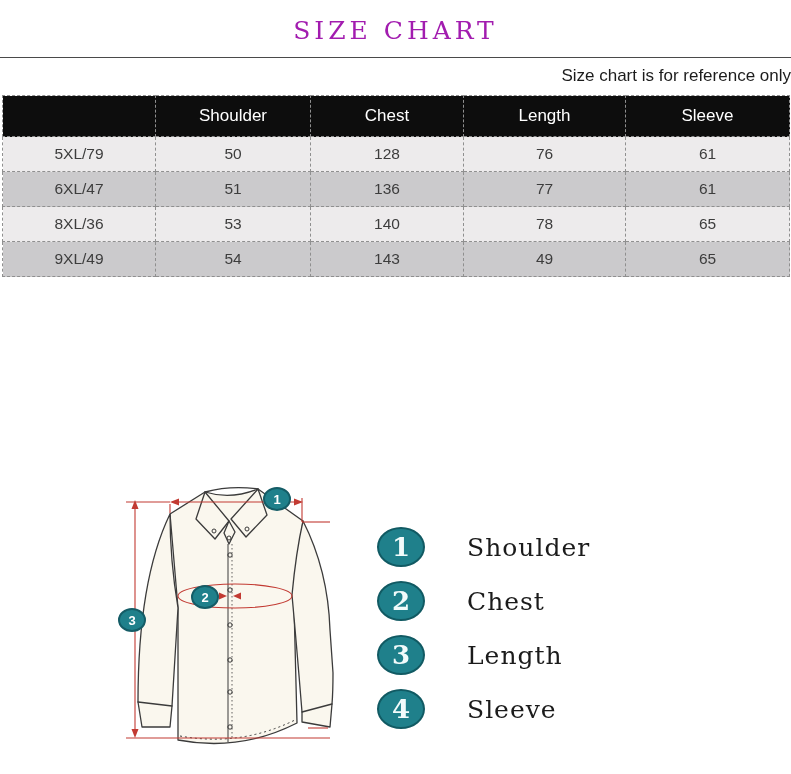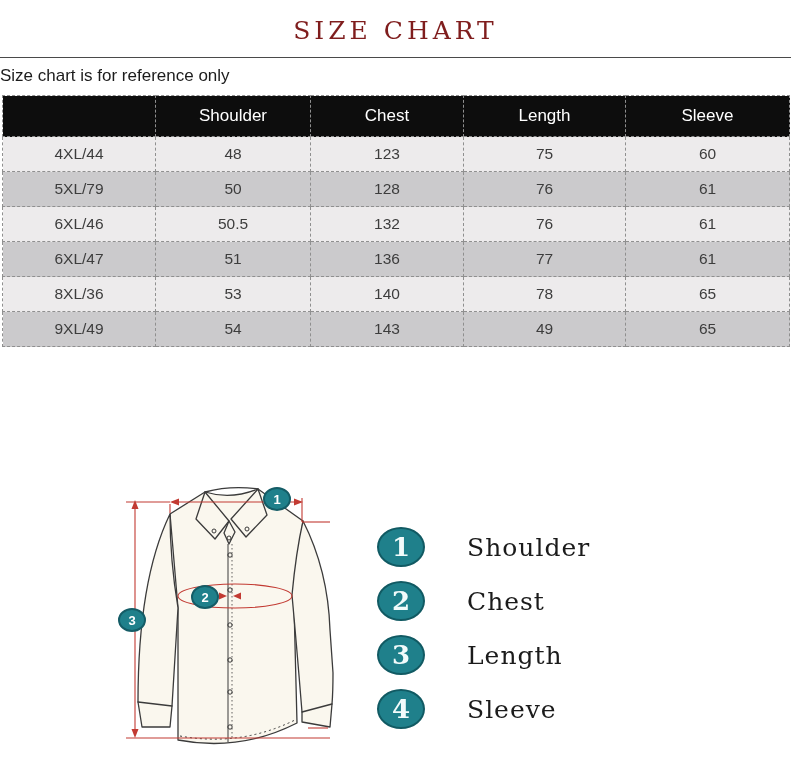--- a/index.html
+++ b/index.html
@@ -3,26 +3,26 @@
 <meta charset="utf-8">
 <style>
   * { margin:0; padding:0; box-sizing:border-box; }
   html,body { background:#ffffff; }
   .page {
     position:relative; width:791px; height:774px; background:#ffffff;
     font-family:"Liberation Sans", sans-serif; overflow:hidden;
   }
   .title {
     position:absolute; top:16px; left:0; width:791px; text-align:center;
-    font-family:"DejaVu Serif", serif; font-size:25px; color:#7f1d1d;
+    font-family:"DejaVu Serif", serif; font-size:25px; color:#a21caf;
     letter-spacing:4px; font-weight:500;
   }
   .rule { position:absolute; top:57px; left:0; width:791px; height:1px; background:#4a4a4a; }
   .subtitle {
-    position:absolute; top:66px; left:0; width:791px; text-align:left;
+    position:absolute; top:66px; left:0; width:791px; text-align:right;
     font-size:17px; color:#1c1c1c;
   }
   table.size {
     position:absolute; top:95px; left:2px; width:787px;
     border-collapse:collapse; table-layout:fixed;
   }
   table.size col.c0 { width:153px; } table.size col.c1 { width:155px; }
   table.size col.c2 { width:153px; } table.size col.c3 { width:162px; }
   table.size col.c4 { width:164px; }
   table.size th, table.size td {
@@ -78,37 +78,23 @@
       <tr>
         <th></th>
         <th>Shoulder</th>
         <th>Chest</th>
         <th>Length</th>
         <th>Sleeve</th>
       </tr>
     </thead>
     <tbody>
         <tr>
-          <td>4XL/44</td>
-          <td>48</td>
-          <td>123</td>
-          <td>75</td>
-          <td>60</td>
-        </tr>
-        <tr>
           <td>5XL/79</td>
           <td>50</td>
           <td>128</td>
-          <td>76</td>
-          <td>61</td>
-        </tr>
-        <tr>
-          <td>6XL/46</td>
-          <td>50.5</td>
-          <td>132</td>
           <td>76</td>
           <td>61</td>
         </tr>
         <tr>
           <td>6XL/47</td>
           <td>51</td>
           <td>136</td>
           <td>77</td>
           <td>61</td>
         </tr>

